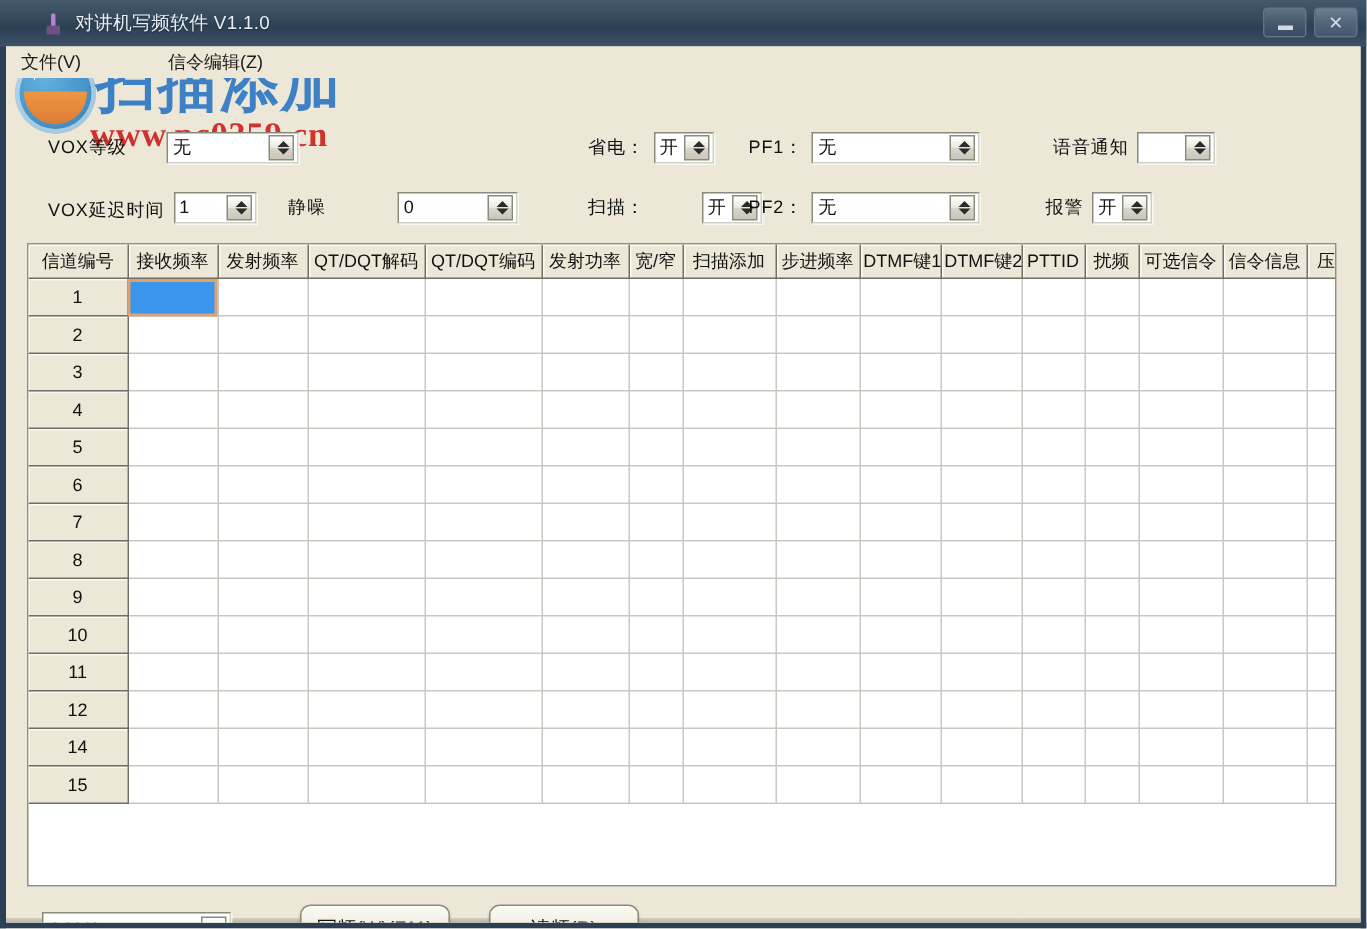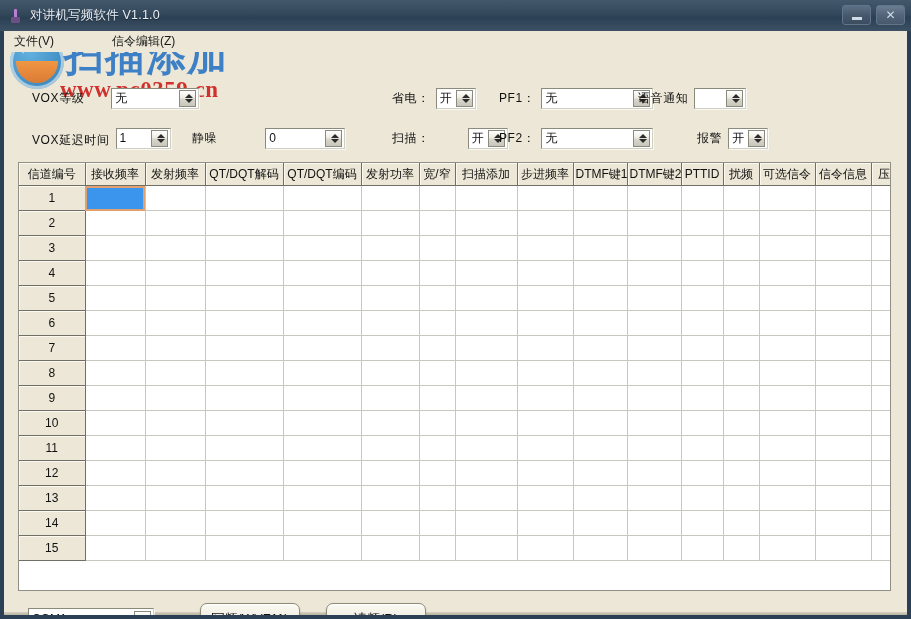--- a/index.html
+++ b/index.html
@@ -25,20 +25,21 @@
     border-top: none;
     background: #ece7d6;
   }
   .titlebar {
     position: absolute;
     left: 0; top: 0; width: 911px; height: 31px;
     background: linear-gradient(to bottom, #44586c 0%, #35495d 42%, #2c4054 58%, #3d5166 100%);
     box-sizing: border-box;
     display: flex;
     align-items: center;
+    padding-left: 20px;
   }
   .title-icon {
     width: 16px; height: 16px;
     margin-left: 8px; margin-right: 6px;
     position: relative;
     flex: 0 0 auto;
   }
   .title-icon::before {
     content: "";
     position: absolute;
@@ -382,21 +383,21 @@
       </div>
 
       <div class="ctl" style="left:495px; top:36px;">
         <span class="lbl">PF1：</span>
         <span class="combo" style="width:112px;">
           <span class="val">无</span>
           <span class="spin"></span>
         </span>
       </div>
 
-      <div class="ctl" style="left:634px; top:36px;">
+      <div class="ctl" style="left:698px; top:36px;">
         <span class="lbl">语音通知</span>
         <span class="combo" style="width:52px;padding-left:28px;">
           <span class="val">中文</span>
           <span class="spin"></span>
         </span>
       </div>
 
       <div class="ctl" style="left:28px; top:76px;align-items:flex-end;">
         <span class="lbl">VOX延迟时间</span>
         <span class="combo" style="width:55px;">
@@ -689,38 +690,20 @@
               <td></td>
               <td></td>
               <td></td>
               <td></td>
               <td></td>
               <td></td>
               <td></td>
               <td></td>
             </tr>
             <tr>
-              <td class="rowhdr">13</td>
-              <td></td>
-              <td></td>
-              <td></td>
-              <td></td>
-              <td></td>
-              <td></td>
-              <td></td>
-              <td></td>
-              <td></td>
-              <td></td>
-              <td></td>
-              <td></td>
-              <td></td>
-              <td></td>
-              <td></td>
-            </tr>
-            <tr>
               <td class="rowhdr">14</td>
               <td></td>
               <td></td>
               <td></td>
               <td></td>
               <td></td>
               <td></td>
               <td></td>
               <td></td>
               <td></td>

